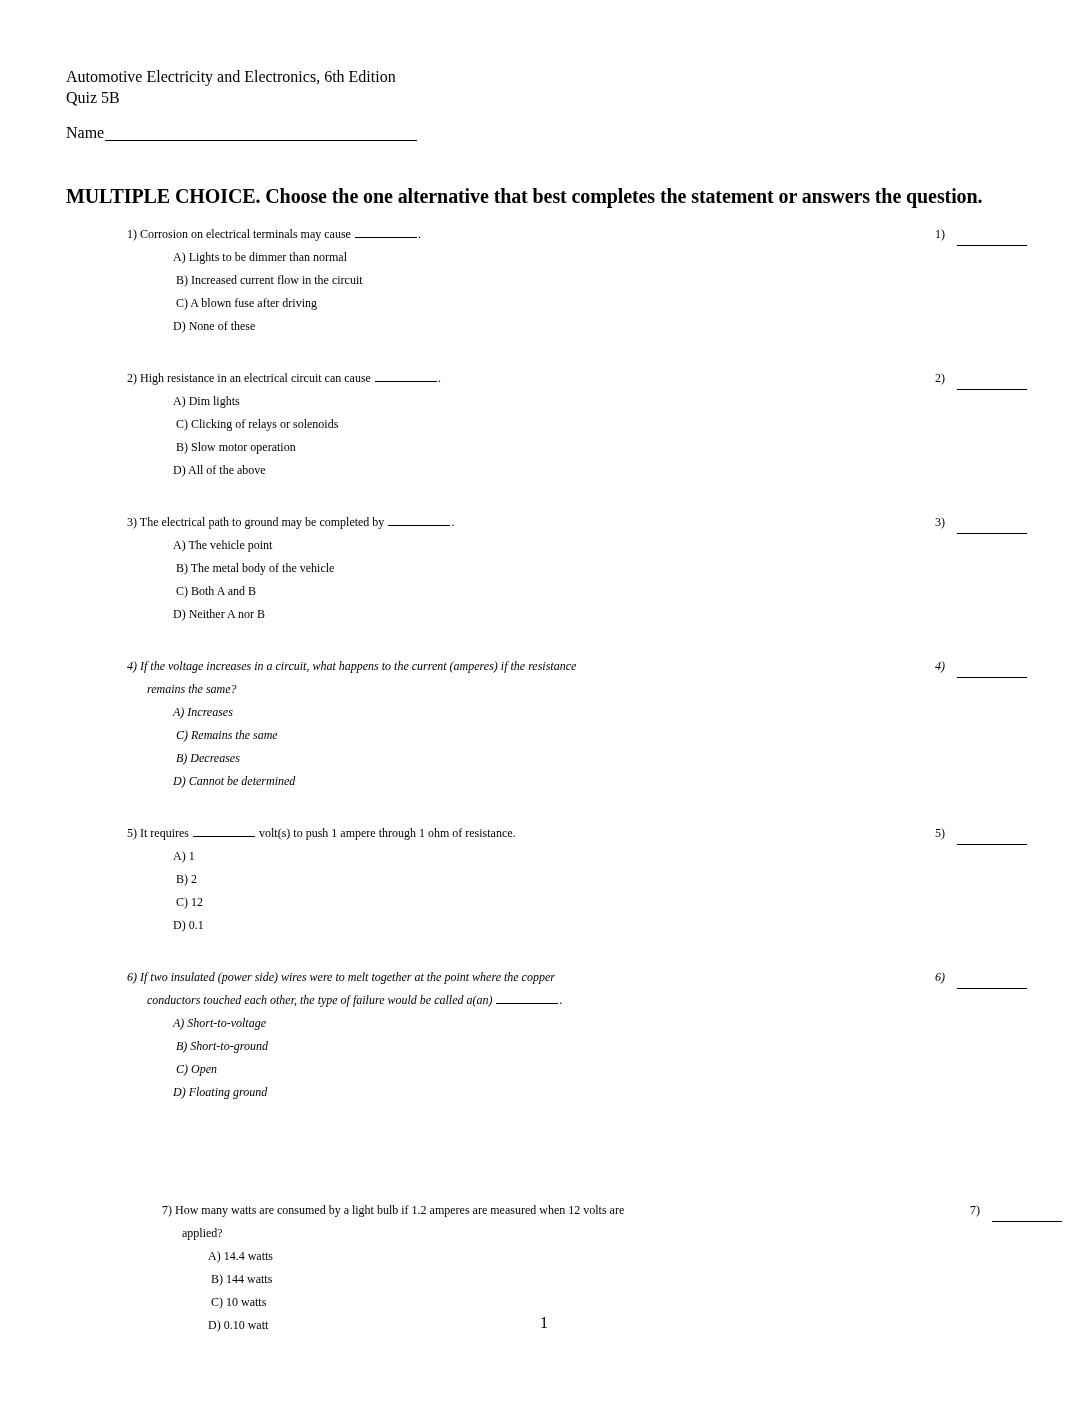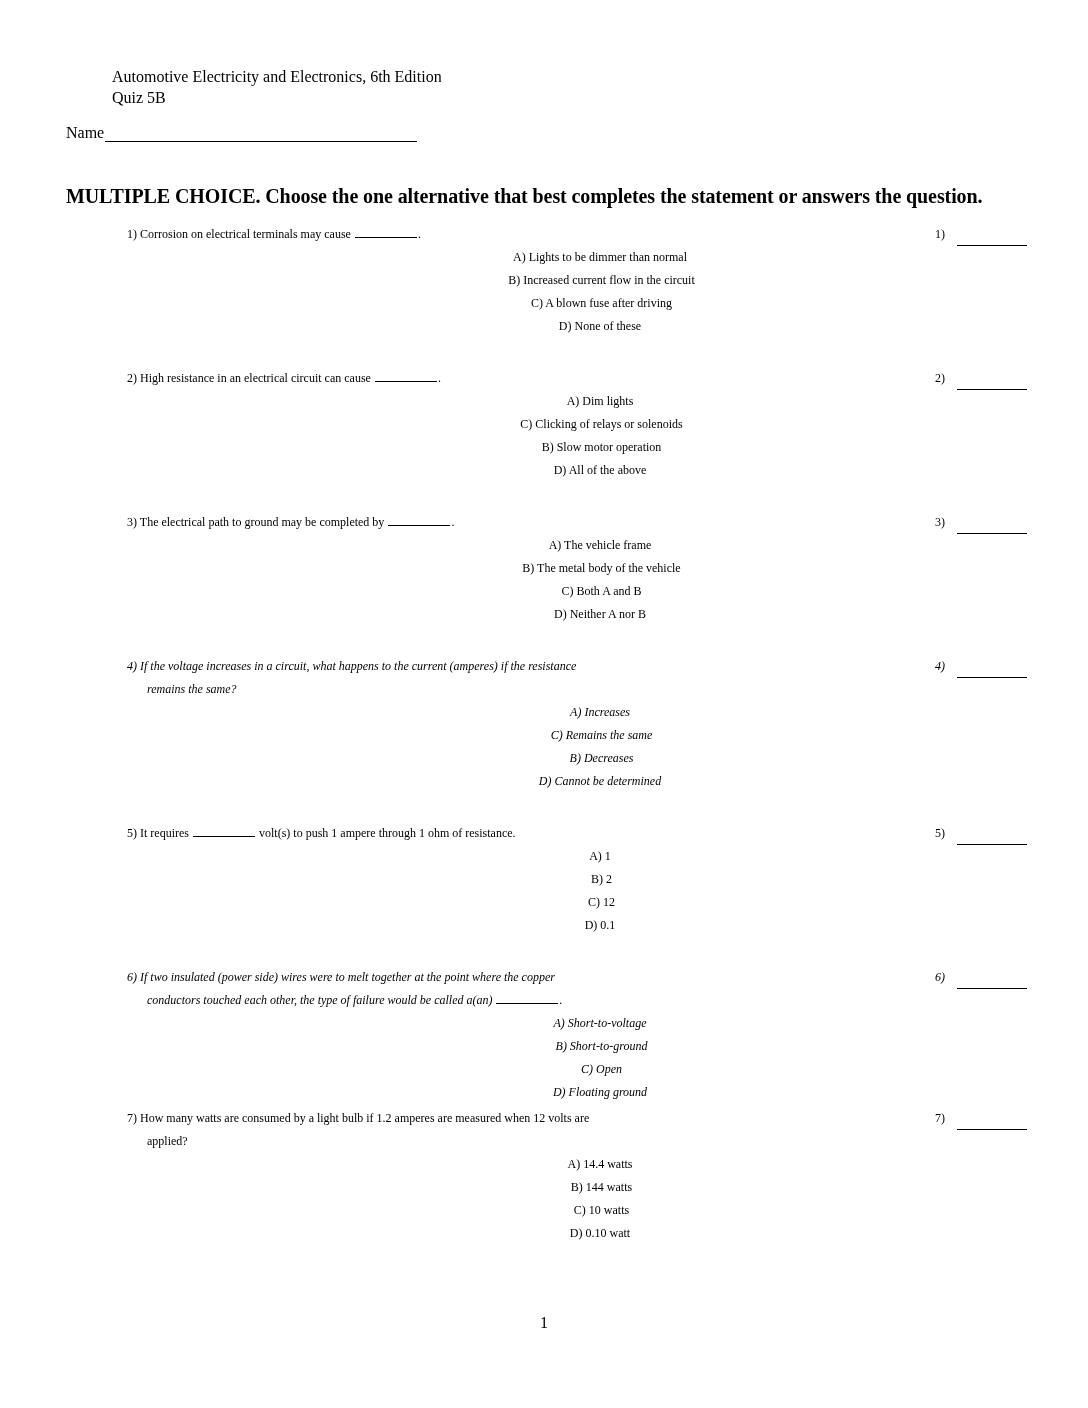--- a/index.html
+++ b/index.html
@@ -1,25 +1,25 @@
 <!DOCTYPE html>
 <html><head>
 <meta charset="utf-8">
 <style>
   html, body { margin: 0; padding: 0; background: #ffffff; }
   body { width: 1088px; height: 1408px; position: relative; overflow: hidden; color: #000; }
   .serif { font-family: "Liberation Serif", "DejaVu Serif", serif; }
-  .header { position: absolute; left: 66px; top: 66px; font-size: 16px; line-height: 21px; margin-left: 46px; }
-  .name-row { position: absolute; left: 66px; top: 124px; font-size: 16px; display: flex; align-items: flex-end; }
+  .header { position: absolute; left: 66px; top: 66px; font-size: 16px; line-height: 21px; }
+  .name-row { position: absolute; left: 66px; top: 124px; font-size: 16px; display: flex; align-items: flex-start; }
   .name-line { display: inline-block; width: 312px; border-bottom: 1px solid #000; height: 16px; margin-left: 1px; }
   .instructions { position: absolute; left: 66px; top: 185px; font-size: 20px; font-weight: bold; letter-spacing: -0.1px; }
   .q { position: absolute; left: 127px; width: 900px; font-size: 12px; line-height: 23px; }
   .q-stem { position: relative; width: 745px; }
   .q-stem .cont { padding-left: 20px; display: block; }
-  .opt { padding-left: 46px; display: block; text-align: center; }
+  .opt { padding-left: 46px; display: block; }
   .opt.shift { padding-left: 49px; }
   .blank-inline { display: inline-block; width: 62px; border-bottom: 1px solid #000; height: 14px; vertical-align: baseline; margin: 0 1px; }
   .answer { position: absolute; right: 0; top: 0; display: flex; align-items: flex-end; }
   .answer .num { width: 26px; text-align: right; }
   .answer .line { display: inline-block; width: 70px; border-bottom: 1.5px solid #000; height: 17px; margin-left: 12px; }
   .page-num { position: absolute; left: 540px; top: 1314px; font-size: 16px; }
 </style>
 </head>
 <body class="serif">
 
@@ -66,21 +66,21 @@
     <span class="line"></span>
   </div>
 </div>
 
 <div class="q" style="top:511px;">
   <div class="q-stem">
     <span>3)</span>
     <span>The electrical path to ground may be completed by</span>
     <span class="blank-inline"></span><span>.</span>
   </div>
-  <span class="opt">A) The vehicle frame</span>
+  <span class="opt">A) The vehicle point</span>
   <span class="opt shift">B) The metal body of the vehicle</span>
   <span class="opt shift">C) Both A and B</span>
   <span class="opt">D) Neither A nor B</span>
   <div class="answer">
     <span class="num">3)</span>
     <span class="line"></span>
   </div>
 </div>
 
 <div class="q" style="top:655px;font-style:italic;">
@@ -125,21 +125,21 @@
   <span class="opt">A) Short-to-voltage</span>
   <span class="opt shift">B) Short-to-ground</span>
   <span class="opt shift">C) Open</span>
   <span class="opt">D) Floating ground</span>
   <div class="answer">
     <span class="num">6)</span>
     <span class="line"></span>
   </div>
 </div>
 
-<div class="q" style="top:1107px;">
+<div class="q" style="top:1199px;margin-left:35px;">
   <div class="q-stem">
     <span>7)</span>
     <span>How many watts are consumed by a light bulb if 1.2 amperes are measured when 12 volts are</span>
     <span class="cont">applied?</span>
   </div>
   <span class="opt">A) 14.4 watts</span>
   <span class="opt shift">B) 144 watts</span>
   <span class="opt shift">C) 10 watts</span>
   <span class="opt">D) 0.10 watt</span>
   <div class="answer">

